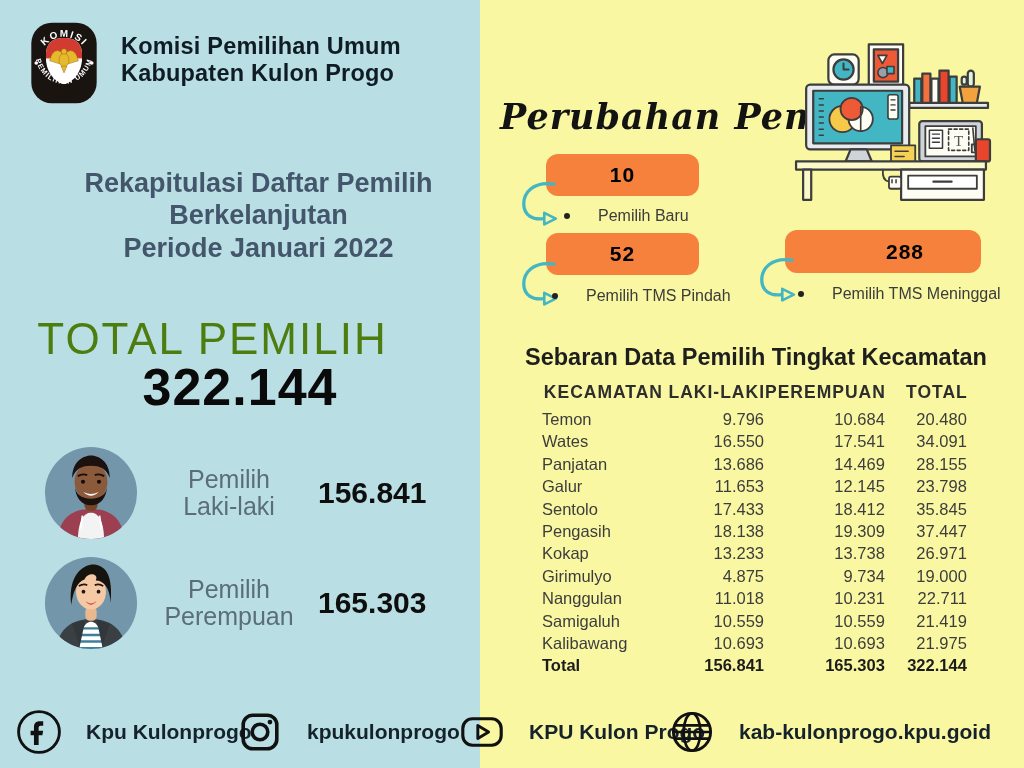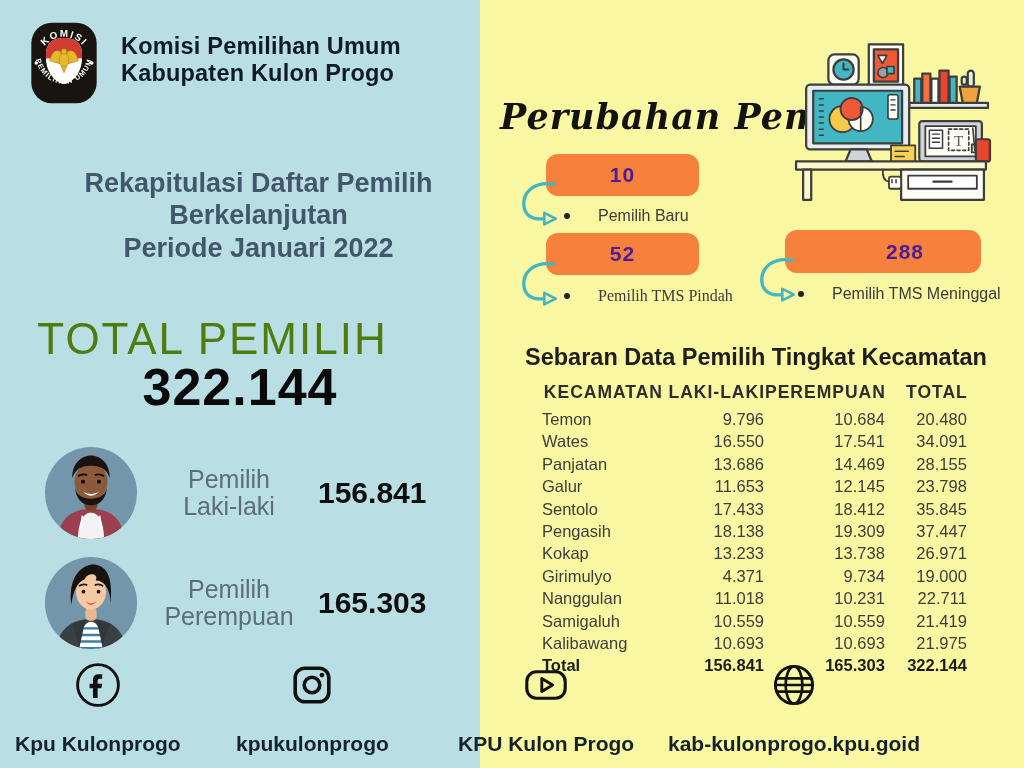--- a/index.html
+++ b/index.html
@@ -23,51 +23,51 @@
   .stat-row.female{top:556px;}
   .avatar{width:94px;height:94px;flex:0 0 auto;}
   .stat-label{width:158px;text-align:center;font-size:25px;color:#5c6d7a;line-height:1.07;margin-left:12px;}
   .stat-value{font-size:30px;font-weight:800;color:#0e0e0e;margin-left:10px;}
 
   
   .script-heading{position:absolute;left:20px;top:96px;font-family:"DejaVu Serif",serif;
                   font-style:italic;font-weight:700;font-size:35px;color:#131313;letter-spacing:1px;}
   .desk-illustration{position:absolute;left:310px;top:26px;width:202px;height:178px;}
   .badge{position:absolute;background:#f5813d;border-radius:12px;display:flex;align-items:center;
-         justify-content:center;color:#4c1d95;font-weight:800;font-size:21px;letter-spacing:1px;}
+         justify-content:center;color:#000000;font-weight:800;font-size:21px;letter-spacing:1px;}
   .badge.b1{left:66px;top:154px;width:153px;height:42px;}
   .badge.b2{left:66px;top:233px;width:153px;height:42px;}
   .badge.b3{left:305px;top:230px;width:152px;height:43px;padding-left:44px;}
   .curl-arrow{position:absolute;width:46px;height:46px;}
   .curl-arrow.a1{left:38px;top:180px;}
   .curl-arrow.a2{left:38px;top:260px;}
   .curl-arrow.a3{left:276px;top:256px;}
   .change-label{position:absolute;display:flex;align-items:center;gap:28px;
                 font-size:16px;color:#3c3c3c;}
   .change-label .dot{width:6px;height:6px;border-radius:50%;background:#222;}
   .change-label.l1{left:84px;top:207px;}
-  .change-label.l2{left:84px;top:287px;font-family:Liberation Serif, serif;}
+  .change-label.l2{left:72px;top:287px;}
   .change-label.l3{left:318px;top:285px;}
 
   .table-title{position:absolute;left:45px;top:344px;font-size:23.5px;font-weight:700;color:#1e1e1e;}
   table.kec{position:absolute;left:36px;top:380px;border-collapse:collapse;}
   table.kec th{font-size:17.5px;font-weight:700;color:#2d2d2d;letter-spacing:1px;
                padding:0 0 4px 0;height:24px;}
   table.kec th.h-name{text-align:right;padding-left:12px;width:135px;}
   table.kec th.h-num{text-align:right;}
   table.kec col.c1{width:135px;} table.kec col.c2{width:102px;}
   table.kec col.c3{width:112px;} table.kec col.c4{width:82px;}
   table.kec td{font-size:16.5px;color:#3d3d3d;height:20.4px;line-height:20.4px;white-space:nowrap;}
   table.kec td.c-name{text-align:left;padding-left:26px;}
   table.kec td.c-num{text-align:right;}
   table.kec tr.total-row td{font-weight:700;color:#1c1c1c;}
 
   
   .footer-item{position:absolute;bottom:12px;display:flex;align-items:center;gap:23px;
-               font-weight:700;font-size:21px;color:#15222c;flex-direction:column;}
+               font-weight:700;font-size:21px;color:#15222c;}
   .footer-item.fb{left:15px;}  .footer-item.ig{left:236px;}
   .footer-item.yt{left:458px;} .footer-item.web{left:668px;}
   .footer-icon{width:48px;height:48px;flex:0 0 auto;}
 </style>
 </head>
 <body>
 
 <div class="canvas">
 
   <div class="left-panel">
@@ -331,21 +331,21 @@
             <td class="c-num">37.447</td>
           </tr>
           <tr>
             <td class="c-name">Kokap</td>
             <td class="c-num">13.233</td>
             <td class="c-num">13.738</td>
             <td class="c-num">26.971</td>
           </tr>
           <tr>
             <td class="c-name">Girimulyo</td>
-            <td class="c-num">4.371</td>
+            <td class="c-num">4.875</td>
             <td class="c-num">9.734</td>
             <td class="c-num">19.000</td>
           </tr>
           <tr>
             <td class="c-name">Nanggulan</td>
             <td class="c-num">11.018</td>
             <td class="c-num">10.231</td>
             <td class="c-num">22.711</td>
           </tr>
           <tr>

